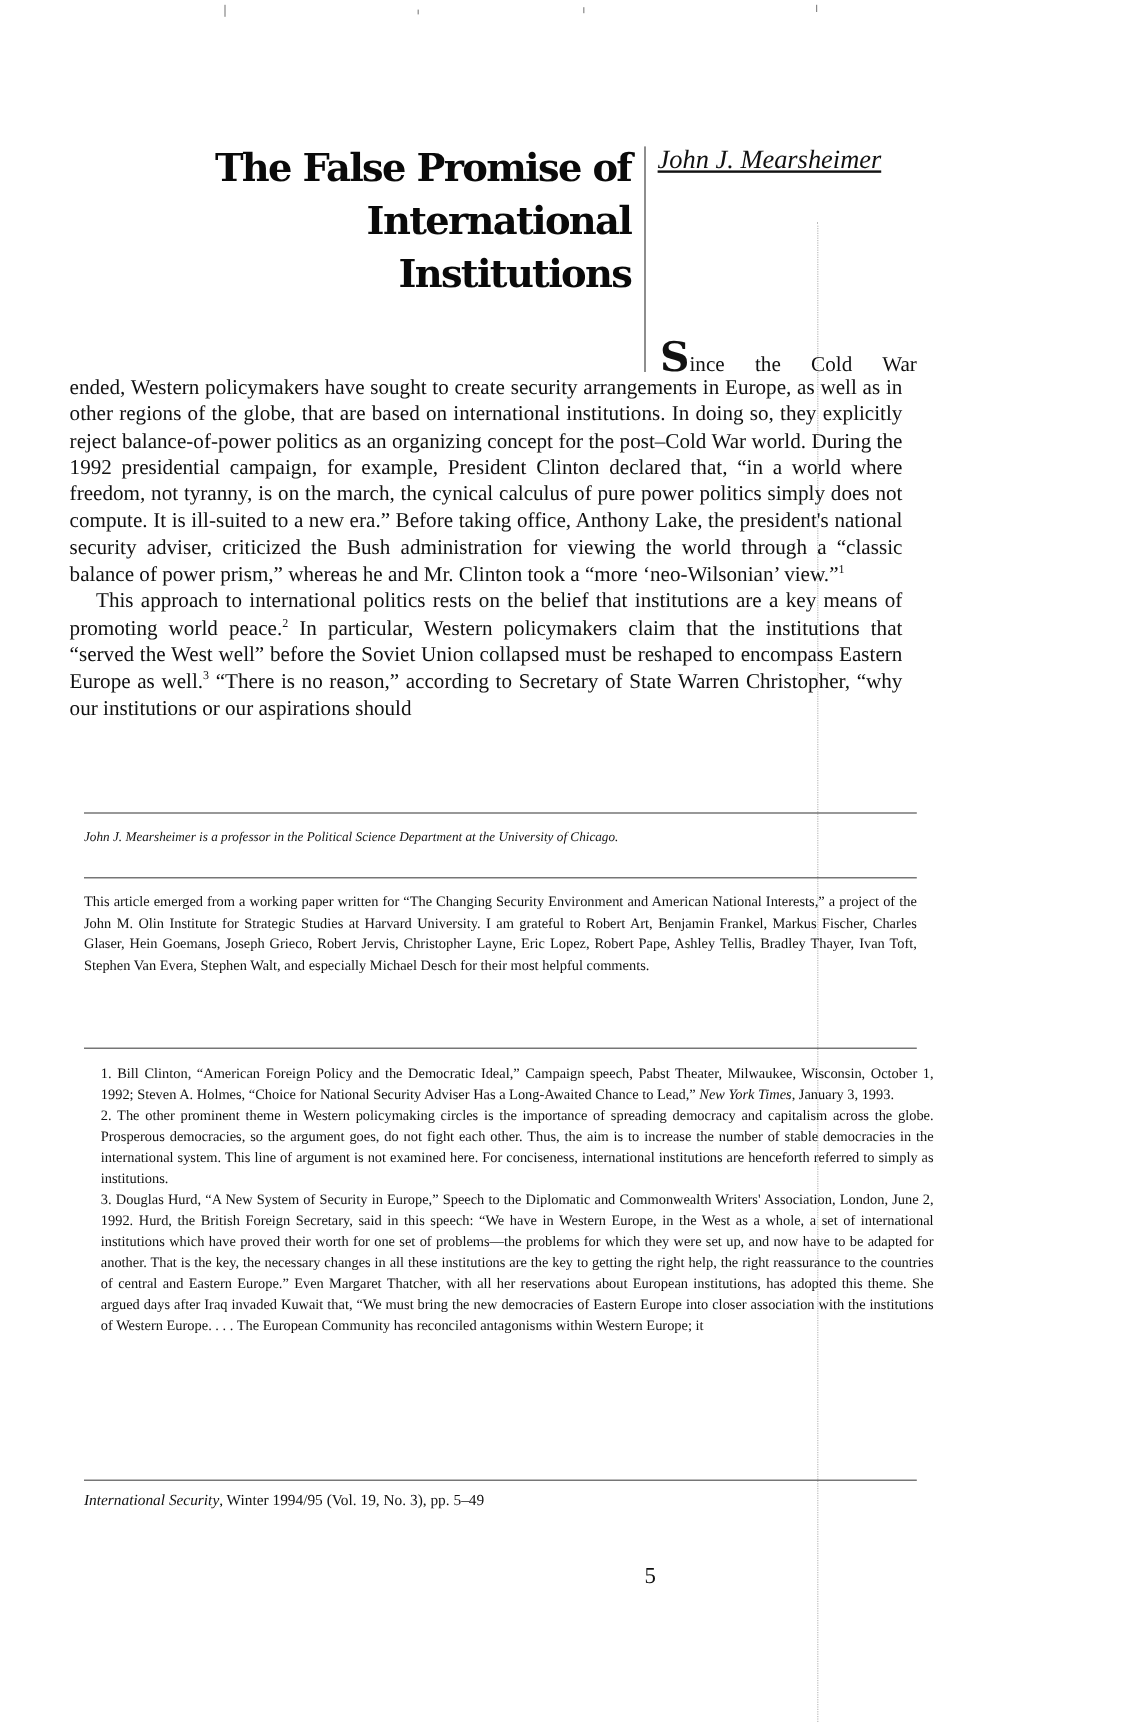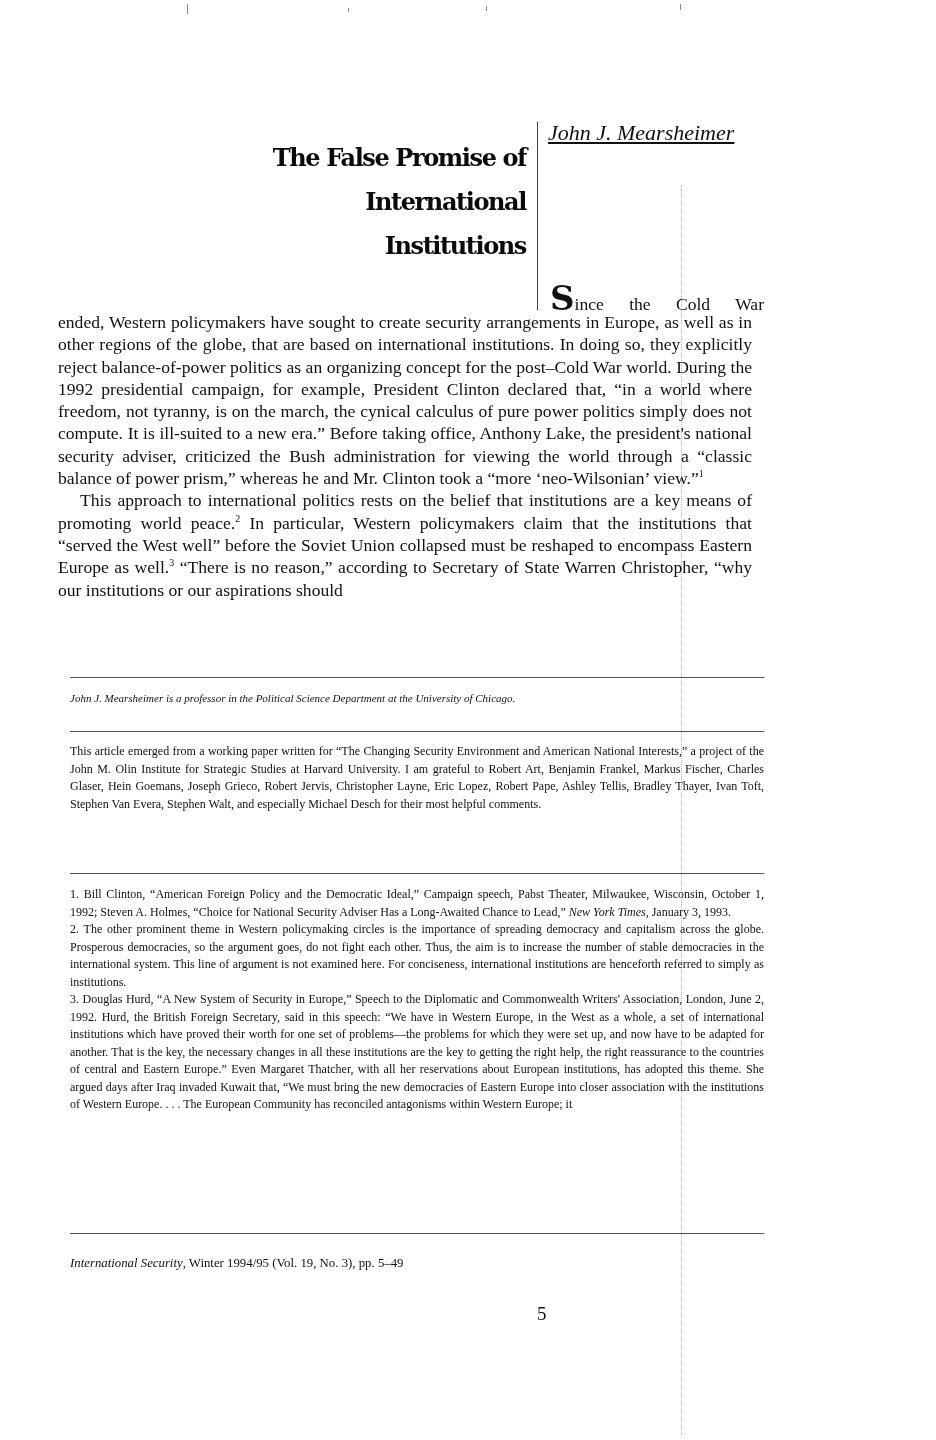--- a/index.html
+++ b/index.html
@@ -16,26 +16,26 @@
       color: #111111;
     }
     .scan-mark {
       position: absolute;
       width: 1px;
       background: #888;
     }
     .title-block {
       position: absolute;
       left: 100px;
-      top: 136px;
+      top: 118px;
       width: 426px;
       text-align: right;
       font-family: "DejaVu Serif", "Liberation Serif", serif;
       font-weight: bold;
-      font-size: 24px;
+      font-size: 32px;
       line-height: 44px;
       letter-spacing: -1.4px;
       color: #0a0a0a;
     }
     .title-block div { display: block; }
     .title-rule {
       position: absolute;
       left: 537px;
       top: 122px;
       width: 1px;
@@ -109,21 +109,20 @@
       text-align: justify;
     }
     .notes p { margin: 0; }
     .journal {
       position: absolute;
       left: 70px;
       top: 1242px;
       width: 700px;
       font-size: 12.8px;
       line-height: 16px;
-      margin-top: 13px;
     }
     .journal .jname { font-style: italic; }
     .page-number {
       position: absolute;
       left: 537px;
       top: 1303px;
       font-size: 19px;
     }
   </style>
 </head>
@@ -151,21 +150,21 @@
   <div class="indent"><span>This approach to international politics rests on the belief that institutions are a key means of promoting world peace.</span><sup>2</sup><span> In particular, Western policymakers claim that the institutions that “served the West well” before the Soviet Union collapsed must be reshaped to encompass Eastern Europe as well.</span><sup>3</sup><span> “There is no reason,” according to Secretary of State Warren Christopher, “why our institutions or our aspirations should</span></div>
 </div>
 
 <div class="rule" style="top:677px;"></div>
 <div class="affil">John J. Mearsheimer is a professor in the Political Science Department at the University of Chicago.</div>
 <div class="rule" style="top:731px;"></div>
 
 <div class="ack" style="top:743px;">This article emerged from a working paper written for “The Changing Security Environment and American National Interests,” a project of the John M. Olin Institute for Strategic Studies at Harvard University. I am grateful to Robert Art, Benjamin Frankel, Markus Fischer, Charles Glaser, Hein Goemans, Joseph Grieco, Robert Jervis, Christopher Layne, Eric Lopez, Robert Pape, Ashley Tellis, Bradley Thayer, Ivan Toft, Stephen Van Evera, Stephen Walt, and especially Michael Desch for their most helpful comments.</div>
 <div class="rule" style="top:873px;"></div>
 
-<div class="notes" style="top:886px;">
+<div class="notes" style="top:886px;margin-left:14px;">
   <p><span>1. Bill Clinton, “American Foreign Policy and the Democratic Ideal,” Campaign speech, Pabst Theater, Milwaukee, Wisconsin, October 1, 1992; Steven A. Holmes, “Choice for National Security Adviser Has a Long-Awaited Chance to Lead,” </span><i>New York Times</i><span>, January 3, 1993.</span></p>
   <p>2. The other prominent theme in Western policymaking circles is the importance of spreading democracy and capitalism across the globe. Prosperous democracies, so the argument goes, do not fight each other. Thus, the aim is to increase the number of stable democracies in the international system. This line of argument is not examined here. For conciseness, international institutions are henceforth referred to simply as institutions.</p>
   <p>3. Douglas Hurd, “A New System of Security in Europe,” Speech to the Diplomatic and Commonwealth Writers' Association, London, June 2, 1992. Hurd, the British Foreign Secretary, said in this speech: “We have in Western Europe, in the West as a whole, a set of international institutions which have proved their worth for one set of problems—the problems for which they were set up, and now have to be adapted for another. That is the key, the necessary changes in all these institutions are the key to getting the right help, the right reassurance to the countries of central and Eastern Europe.” Even Margaret Thatcher, with all her reservations about European institutions, has adopted this theme. She argued days after Iraq invaded Kuwait that, “We must bring the new democracies of Eastern Europe into closer association with the institutions of Western Europe. . . . The European Community has reconciled antagonisms within Western Europe; it</p>
 </div>
 
 <div class="rule" style="top:1233px;"></div>
 <div class="journal">
   <div><span class="jname">International Security</span><span>, Winter 1994/95 (Vol. 19, No. 3), pp. 5–49</span></div>
 </div>
 

